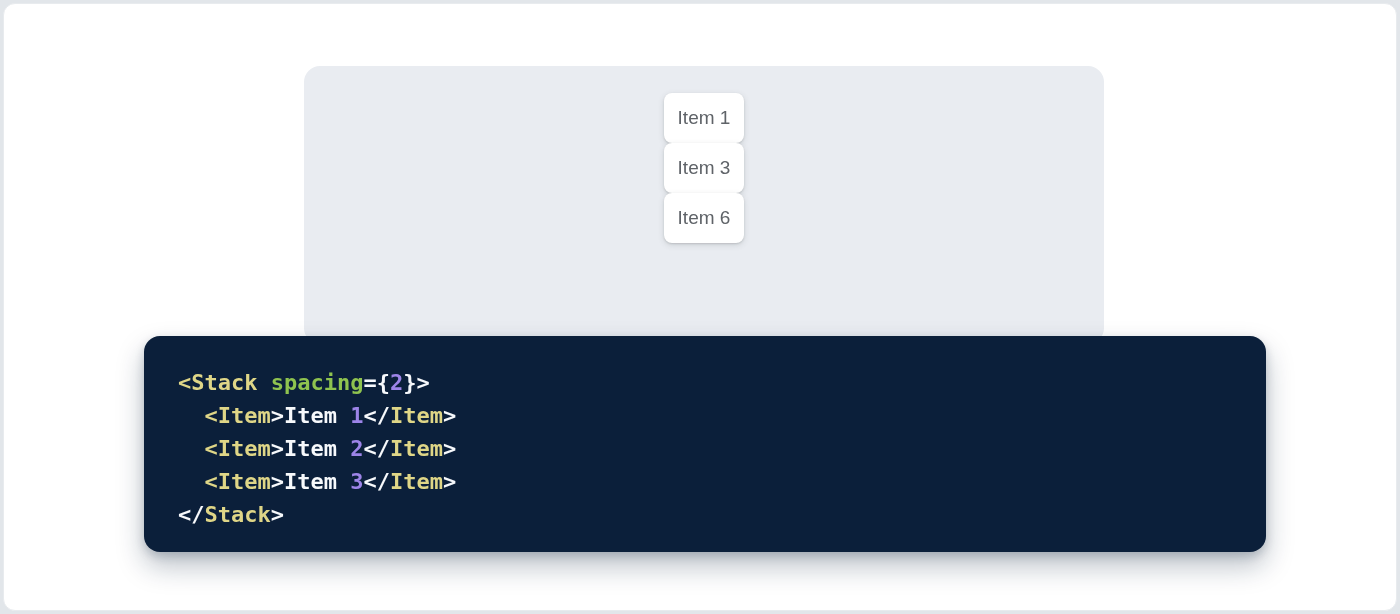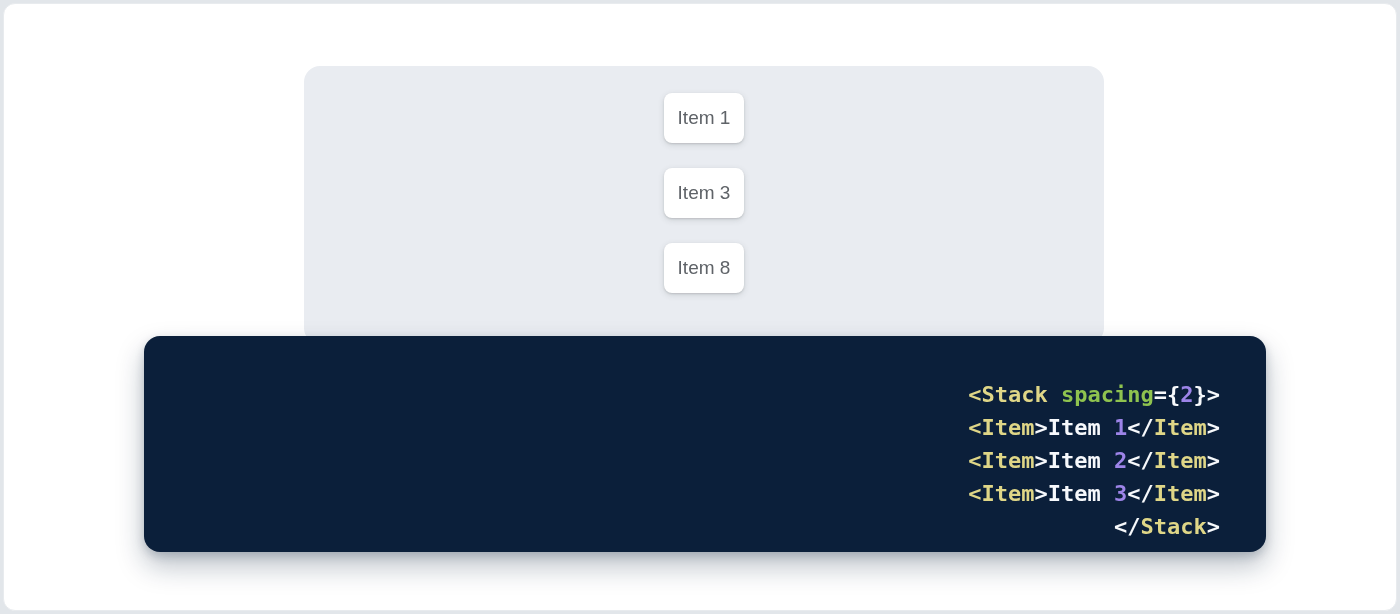--- a/index.html
+++ b/index.html
@@ -22,21 +22,20 @@
     position: absolute;
     left: 300px; top: 62px;
     width: 800px; height: 278px;
     background: #e9ecf1;
     border-radius: 16px;
   }
   .stack {
     display: flex;
     flex-direction: column;
     align-items: center;
-    gap: 25px;
     padding-top: 27px;
   }
   .stack-item {
     width: 80px; height: 50px;
     background: #ffffff;
     border-radius: 8px;
     box-shadow: 0 1px 2px rgba(60,64,67,0.18), 0 2px 6px rgba(60,64,67,0.15);
     display: flex;
     align-items: center;
     justify-content: center;
@@ -48,39 +47,38 @@
     position: absolute;
     left: 140px; top: 332px;
     width: 1122px; height: 216px;
     background: #0b1f3a;
     border-radius: 16px;
     box-sizing: border-box;
     padding: 26px 30px;
     box-shadow: 0 14px 28px rgba(10,31,58,0.28), 0 4px 10px rgba(10,31,58,0.18);
   }
   .code-content {
-    margin: 16px;
-    text-align: right;
+    margin: 4px;
   }
   .code-line {
     font-family: "DejaVu Sans Mono", monospace;
     font-weight: 700;
     font-size: 22px;
     line-height: 33px;
     white-space: pre;
     color: #f7f9fc;
   }
 </style>
 </head>
 <body>
 
 <div class="page-card">
   <div class="demo-panel">
     <div class="stack">
         <div class="stack-item">Item 1</div>
         <div class="stack-item">Item 3</div>
-        <div class="stack-item">Item 8</div>
+        <div class="stack-item">Item 6</div>
       </div>
   </div>
   <div class="code-block" style="background: rgb(11, 31, 58);">
     <pre class="code-content"><div class="code-line"><span style="color: rgb(223, 214, 135);">&lt;Stack</span><span style="color: rgb(247, 249, 252);"> </span><span style="color: rgb(143, 195, 79);">spacing</span><span style="color: rgb(247, 249, 252);">={</span><span style="color: rgb(157, 132, 232);">2</span><span style="color: rgb(247, 249, 252);">}&gt;</span></div><div class="code-line"><span style="color: rgb(247, 249, 252);">  </span><span style="color: rgb(223, 214, 135);">&lt;Item</span><span style="color: rgb(247, 249, 252);">&gt;</span><span style="color: rgb(247, 249, 252);">Item </span><span style="color: rgb(157, 132, 232);">1</span><span style="color: rgb(247, 249, 252);">&lt;/</span><span style="color: rgb(223, 214, 135);">Item</span><span style="color: rgb(247, 249, 252);">&gt;</span></div><div class="code-line"><span style="color: rgb(247, 249, 252);">  </span><span style="color: rgb(223, 214, 135);">&lt;Item</span><span style="color: rgb(247, 249, 252);">&gt;</span><span style="color: rgb(247, 249, 252);">Item </span><span style="color: rgb(157, 132, 232);">2</span><span style="color: rgb(247, 249, 252);">&lt;/</span><span style="color: rgb(223, 214, 135);">Item</span><span style="color: rgb(247, 249, 252);">&gt;</span></div><div class="code-line"><span style="color: rgb(247, 249, 252);">  </span><span style="color: rgb(223, 214, 135);">&lt;Item</span><span style="color: rgb(247, 249, 252);">&gt;</span><span style="color: rgb(247, 249, 252);">Item </span><span style="color: rgb(157, 132, 232);">3</span><span style="color: rgb(247, 249, 252);">&lt;/</span><span style="color: rgb(223, 214, 135);">Item</span><span style="color: rgb(247, 249, 252);">&gt;</span></div><div class="code-line"><span style="color: rgb(247, 249, 252);">&lt;/</span><span style="color: rgb(223, 214, 135);">Stack</span><span style="color: rgb(247, 249, 252);">&gt;</span></div></pre>
   </div>
 </div>
 
 </body></html>

